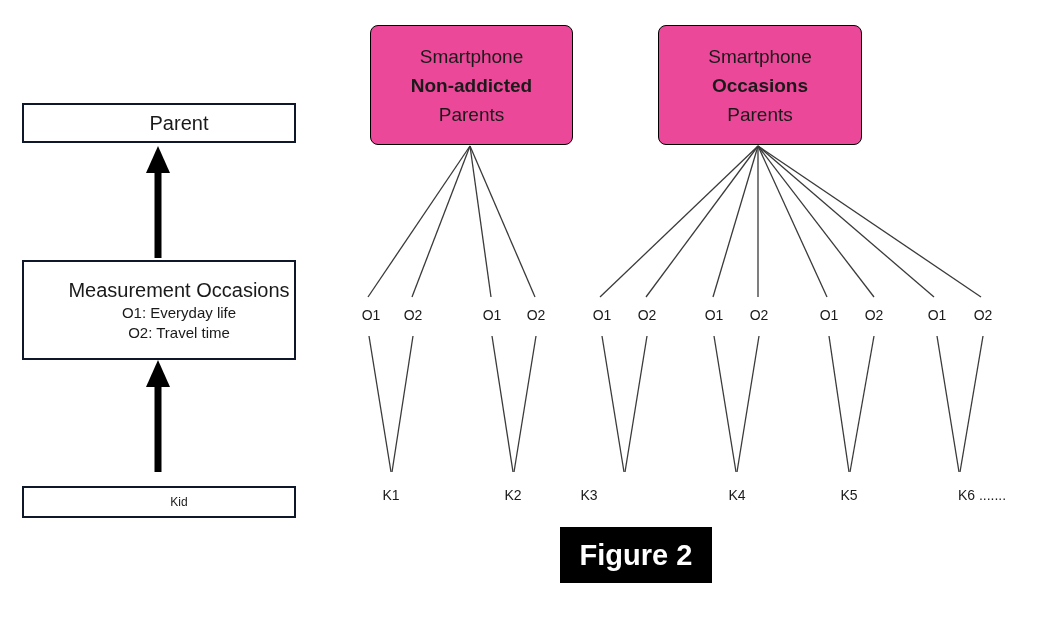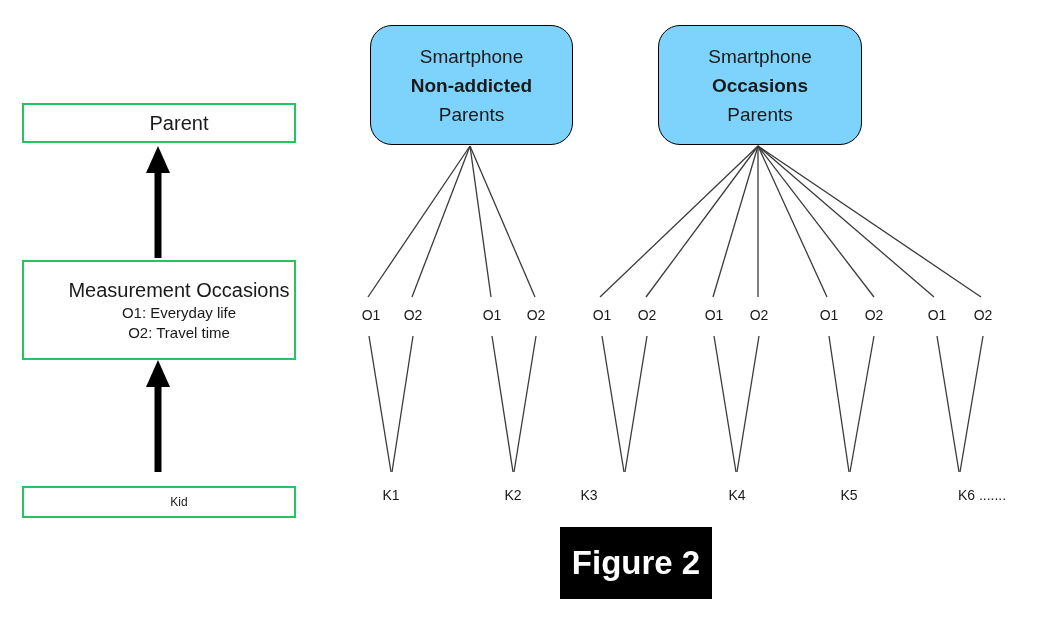--- a/index.html
+++ b/index.html
@@ -12,42 +12,42 @@
     color: #1a1a1a;
     overflow: hidden;
   }
   svg.lines { position: absolute; left: 0; top: 0; }
 
   
   .lbox {
     position: absolute;
     left: 22px;
     width: 274px;
-    border: 2px solid #22c55e;
+    border: 2px solid #0f172a;
     background: #ffffff;
     box-sizing: border-box;
     display: flex;
     align-items: center;
     justify-content: center;
     padding-left: 40px;
   }
   .lbox-parent { top: 103px; height: 40px; font-size: 20px; }
   .lbox-kid    { top: 486px; height: 32px; font-size: 12px; }
   .lbox-meas   { top: 260px; height: 100px; flex-direction: column; }
   .meas-title  { font-size: 20px; line-height: 26px; }
   .meas-sub    { font-size: 15px; line-height: 20px; }
 
   
   .group-box {
     position: absolute;
     top: 25px;
     height: 120px;
     border: 1.5px solid #000000;
-    border-radius: 22px;
-    background: #7dd3fc;
+    border-radius: 8px;
+    background: #ec4899;
     box-sizing: border-box;
     display: flex;
     flex-direction: column;
     align-items: center;
     justify-content: center;
     text-align: center;
   }
   .g-line { font-size: 19px; line-height: 29px; }
   .g-bold { font-weight: bold; }
 
@@ -62,24 +62,24 @@
   }
   .o-label { top: 301px; }
   .k-label { top: 481px; }
 
   
   .caption {
     position: absolute;
     left: 560px;
     top: 527px;
     width: 152px;
-    height: 72px;
+    height: 56px;
     background: #000000;
     color: #ffffff;
-    font-size: 33px;
+    font-size: 29px;
     font-weight: bold;
     display: flex;
     align-items: center;
     justify-content: center;
   }
 </style>
 </head>
 <body>
 
 <div class="canvas">

